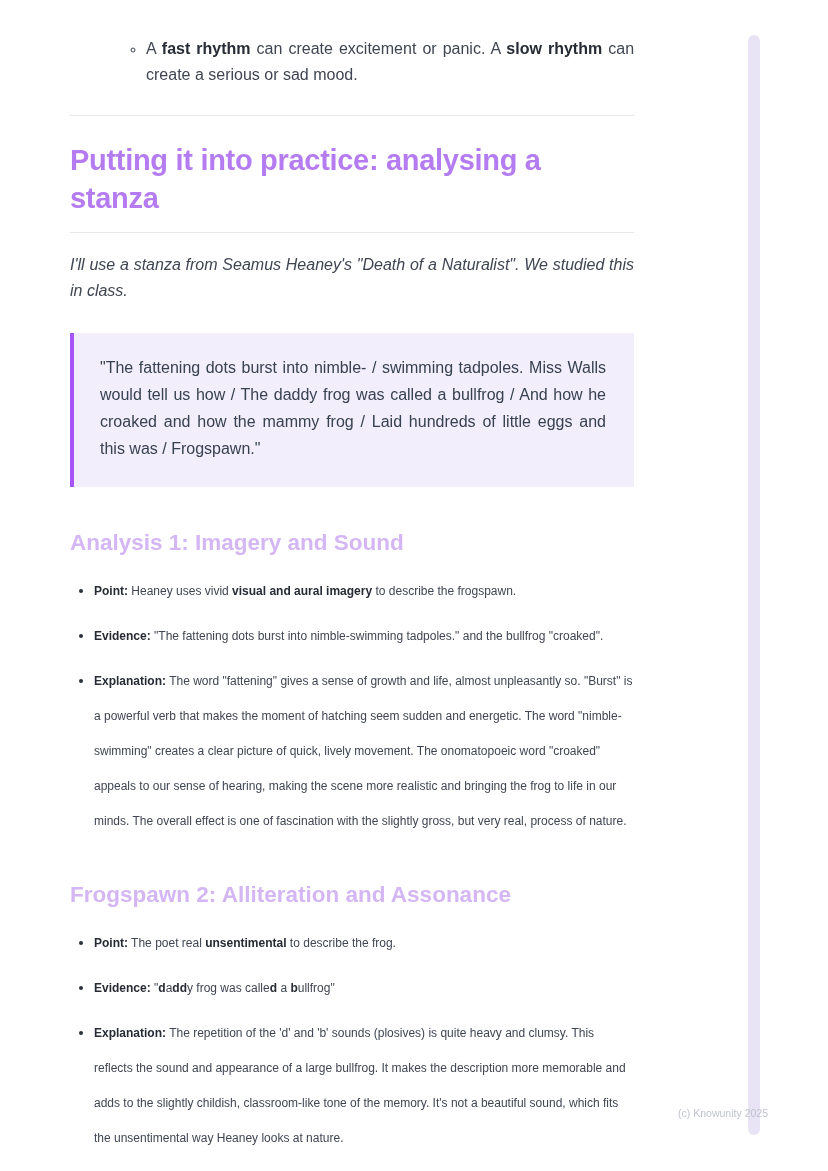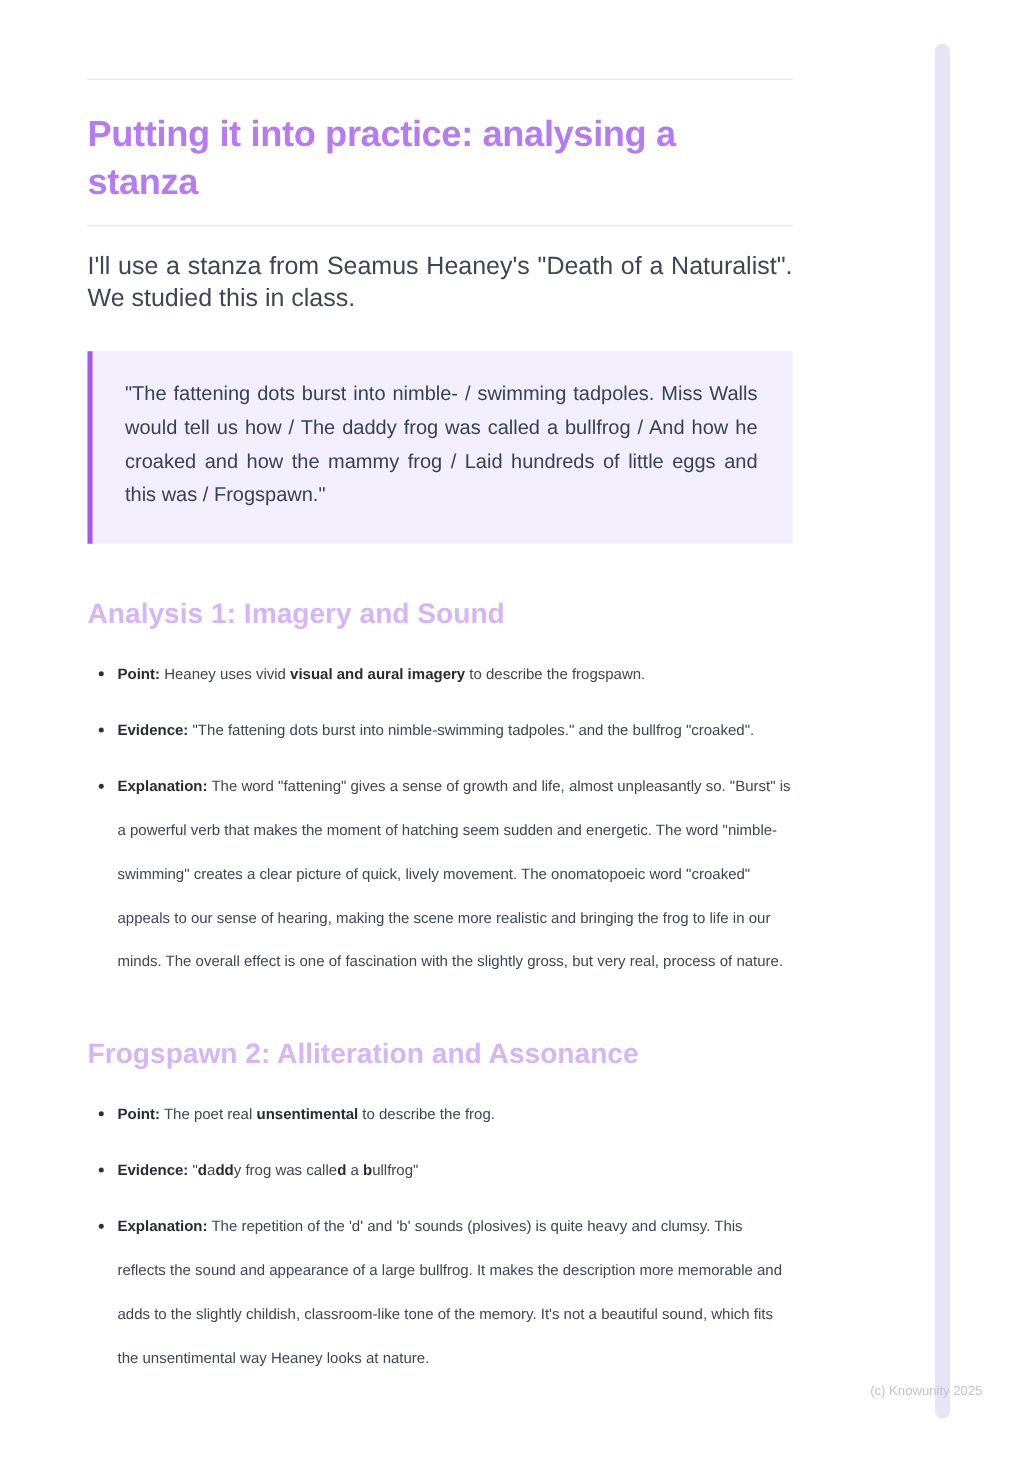--- a/index.html
+++ b/index.html
@@ -37,23 +37,24 @@
     margin: 25px 0 0 0;
     font-size: 29px;
     line-height: 38px;
     font-weight: 800;
     letter-spacing: -0.3px;
     color: var(--heading, #b47cf0);
   }
   hr.divider-under-heading { margin-top: 15px; }
   p.intro {
     margin: 19px 0 0 0;
-    font-size: 20px;
+    font-size: 16px;
     line-height: 26px;
     text-align: justify;
+    font-style: italic;
   }
   blockquote.stanza-quote {
     margin: 29px 0 0 0;
     background: var(--quote_bg, #f3eefb);
     border-left: 4px solid var(--quote_border, #a855f7);
     padding: 21px 28px 25px 26px;
     font-size: 16px;
     line-height: 27px;
     text-align: justify;
     color: #374151;
@@ -80,33 +81,36 @@
     top: 35px;
     right: 68px;
     width: 12px;
     height: 1100px;
     border-radius: 7px;
     background: var(--scrollbar, #e9e3f6);
     z-index: 1;
   }
   .copyright {
     position: absolute;
-    right: 42px;
+    right: 60px;
     bottom: 52px;
     font-size: 10.5px;
     color: #bfc3ca;
     z-index: 2;
   }
 </style>
 </head>
 <body>
 
 <div class="page">
   <div class="content">
 
+    <ul class="top-list">
+      <li><span>A </span><span class="b">fast rhythm</span><span> can create excitement or panic. A </span><span class="b">slow rhythm</span><span> can create a serious or sad mood.</span></li>
+    </ul>
 
     <hr class="divider">
 
     <h1 class="main-heading">Putting it into practice: analysing a stanza</h1>
 
     <hr class="divider divider-under-heading">
 
     <p class="intro">I'll use a stanza from Seamus Heaney's "Death of a Naturalist". We studied this in class.</p>
 
     <blockquote class="stanza-quote">"The fattening dots burst into nimble- / swimming tadpoles. Miss Walls would tell us how / The daddy frog was called a bullfrog / And how he croaked and how the mammy frog / Laid hundreds of little eggs and this was / Frogspawn."</blockquote>

